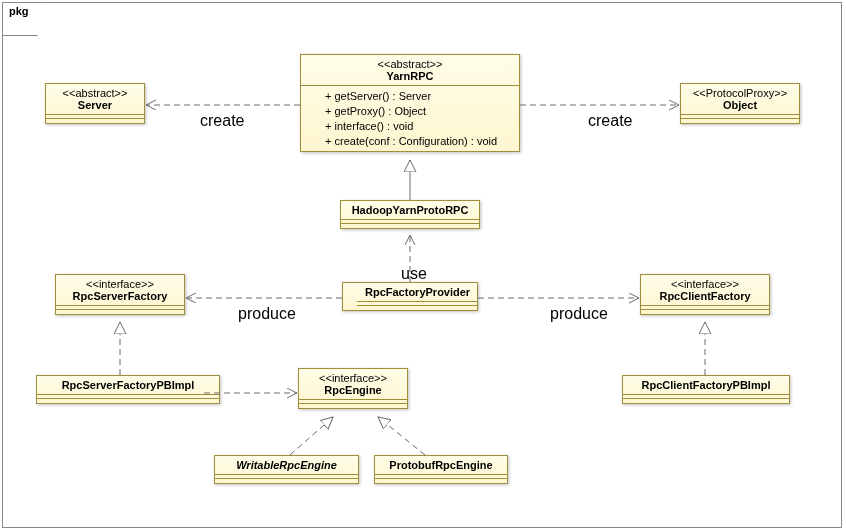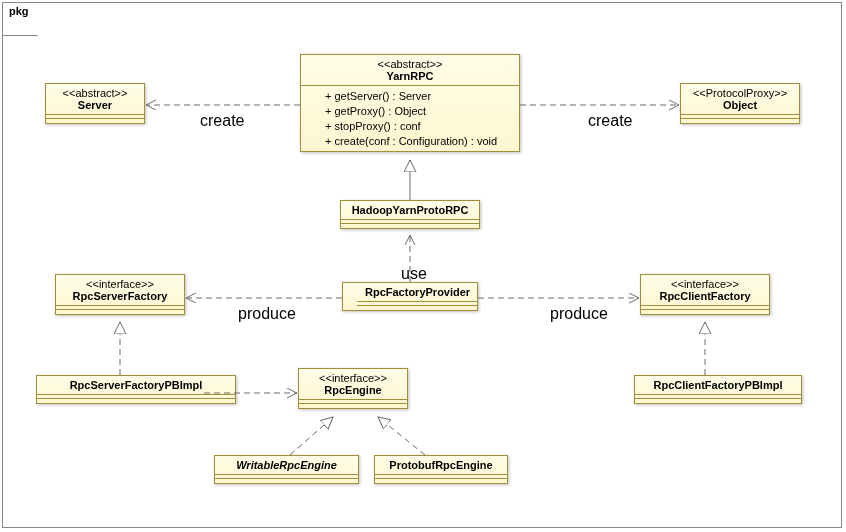--- a/index.html
+++ b/index.html
@@ -91,21 +91,21 @@
 </div>
 
 <div class="uml-class" style="left:300px; top:54px; width:220px;">
   <div class="uml-header">
     <div class="stereo">&lt;&lt;abstract&gt;&gt;</div>
     <div>YarnRPC</div>
   </div>
   <div class="uml-body" style="border-bottom:none;padding-left:24px;">
     <div class="uml-op">+ getServer() : Server</div>
     <div class="uml-op">+ getProxy() : Object</div>
-    <div class="uml-op">+ stopProxy() : conf</div>
+    <div class="uml-op">+ interface() : void</div>
     <div class="uml-op">+ create(conf : Configuration) : void</div>
   </div>
 </div>
 
 <div class="uml-class" style="left:680px; top:83px; width:120px;">
   <div class="uml-header">
     <div class="stereo">&lt;&lt;ProtocolProxy&gt;&gt;</div>
     <div>Object</div>
   </div>
   <div class="uml-body empty"></div>
@@ -139,29 +139,29 @@
 
 <div class="uml-class" style="left:640px; top:274px; width:130px;">
   <div class="uml-header">
     <div class="stereo">&lt;&lt;interface&gt;&gt;</div>
     <div>RpcClientFactory</div>
   </div>
   <div class="uml-body empty"></div>
   <div class="uml-body empty" style="border-bottom:none;"></div>
 </div>
 
-<div class="uml-class" style="left:36px; top:375px; width:200px;">
+<div class="uml-class" style="left:36px; top:375px; width:184px;">
   <div class="uml-header">
     <div>RpcServerFactoryPBImpl</div>
   </div>
   <div class="uml-body empty"></div>
   <div class="uml-body empty" style="border-bottom:none;"></div>
 </div>
 
-<div class="uml-class" style="left:622px; top:375px; width:168px;margin-left:12px;">
+<div class="uml-class" style="left:622px; top:375px; width:168px;">
   <div class="uml-header">
     <div>RpcClientFactoryPBImpl</div>
   </div>
   <div class="uml-body empty"></div>
   <div class="uml-body empty" style="border-bottom:none;"></div>
 </div>
 
 <div class="uml-class" style="left:298px; top:368px; width:110px;">
   <div class="uml-header">
     <div class="stereo">&lt;&lt;interface&gt;&gt;</div>

